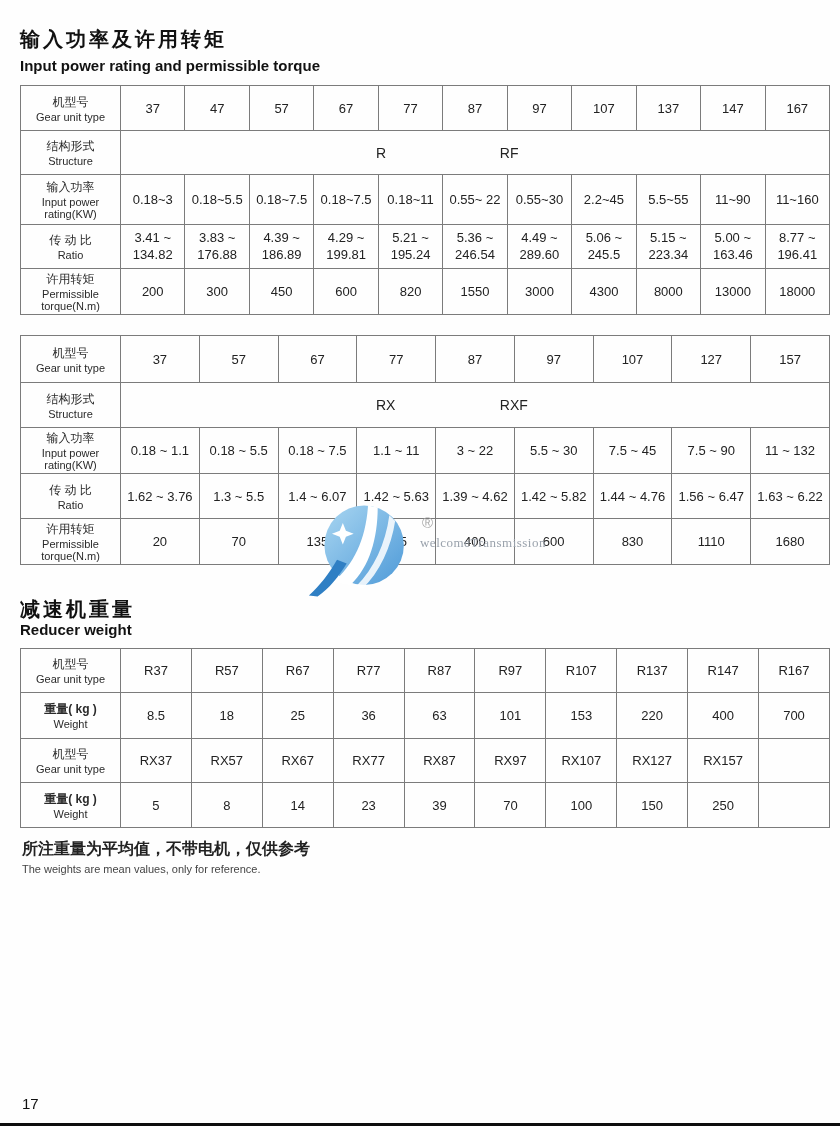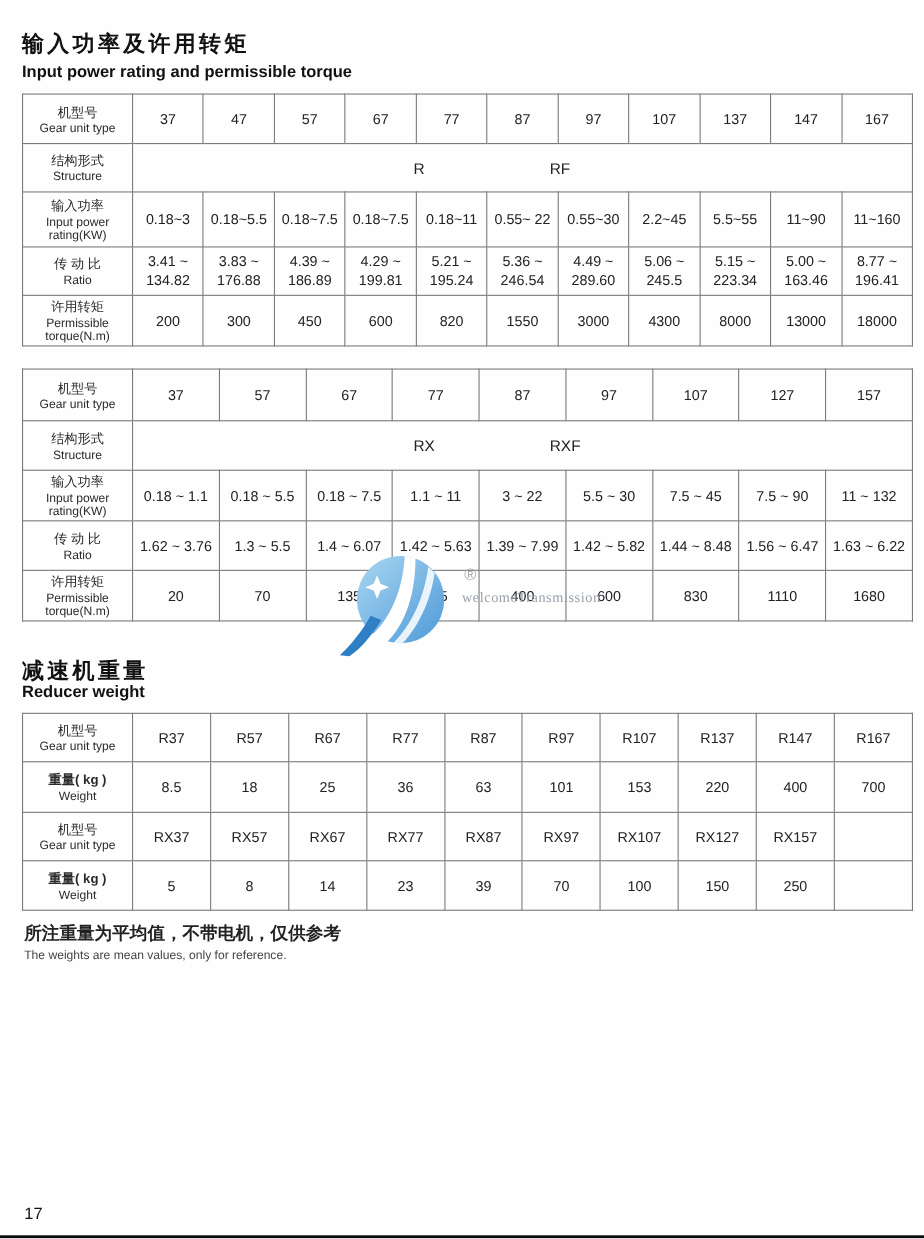--- a/index.html
+++ b/index.html
@@ -215,23 +215,23 @@
     </tr>
     <tr style="height:45px;">
       <td class="lbl">
         <div class="zh">传 动 比</div>
         <div class="en">Ratio</div>
       </td>
       <td>1.62 ~ 3.76</td>
       <td>1.3 ~ 5.5</td>
       <td>1.4 ~ 6.07</td>
       <td>1.42 ~ 5.63</td>
-      <td>1.39 ~ 7.99</td>
+      <td>1.39 ~ 4.62</td>
       <td>1.42 ~ 5.82</td>
-      <td>1.44 ~ 8.48</td>
+      <td>1.44 ~ 4.76</td>
       <td>1.56 ~ 6.47</td>
       <td>1.63 ~ 6.22</td>
     </tr>
     <tr style="height:44px;">
       <td class="lbl">
         <div class="zh">许用转矩</div>
         <div class="en">Permissible</div>
         <div class="en">torque(N.m)</div>
       </td>
       <td>20</td>

